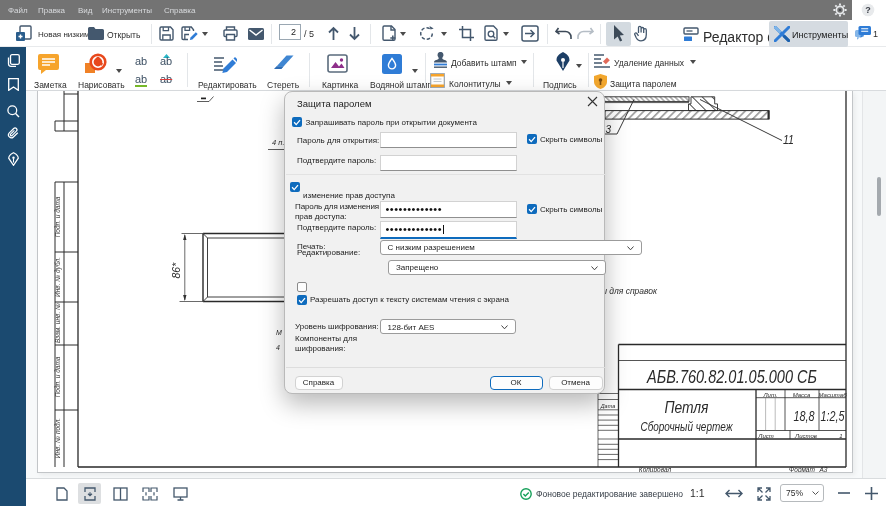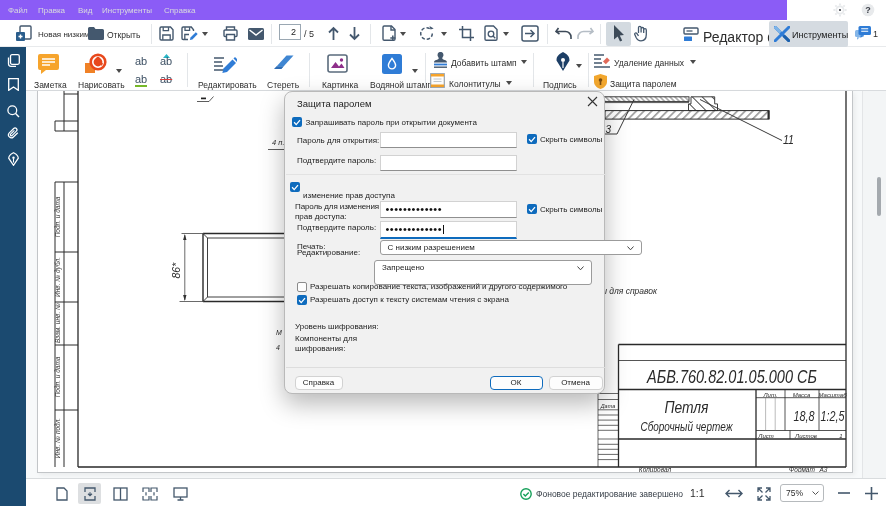--- a/index.html
+++ b/index.html
@@ -1,19 +1,19 @@
 <!DOCTYPE html>
 <html><head><meta charset="utf-8">
 <style>
 *{margin:0;padding:0;box-sizing:border-box}
 html,body{width:886px;height:506px;overflow:hidden}
 body{font-family:"Liberation Sans",sans-serif;}
 #app{position:relative;width:886px;height:506px;background:#fff;overflow:hidden}
 .a{position:absolute}
-.menubar{position:absolute;left:0;top:0;width:787px;height:20px;background:#8b5cf6}
+.menubar{position:absolute;left:0;top:0;width:852px;height:20px;background:#737373}
 .mi{position:absolute;top:5.5px;font-size:8px;color:#d9dbde;white-space:nowrap}
 .tb1{position:absolute;left:0;top:20px;width:886px;height:27px;background:#fff;border-bottom:1px solid #e8eaec}
 .tb2{position:absolute;left:0;top:47px;width:886px;height:44px;background:#fff;border-bottom:1px solid #d8dbde}
 .lb1{position:absolute;font-size:9px;color:#2d2d2d;white-space:nowrap}
 .lb2{position:absolute;font-size:8.5px;color:#2d2d2d;white-space:nowrap}
 .vsep{position:absolute;width:1px;background:#e3e6e9}
 .dar{position:absolute;width:0;height:0;border-left:3px solid transparent;border-right:3px solid transparent;border-top:4px solid #4a4a4a}
 .sidebar{position:absolute;left:0;top:47px;width:26px;height:459px;background:#1b4a70}
 .canvas{position:absolute;left:26px;top:91px;width:860px;height:387px;background:#f7f9fa}
 .page{position:absolute;left:11px;top:0;width:816px;height:382px;background:#fff;border:1px solid #c2c5c8;border-top:none;box-shadow:2px 2px 5px rgba(0,0,0,0.06)}
@@ -439,34 +439,39 @@
 <span class="dl" style="left:12px;top:130.5px">Подтвердите пароль:</span>
 <div class="inp" style="left:94.5px;top:129px;width:137px;height:17.5px;line-height:14px;padding-left:5px;letter-spacing:0.5px;font-size:11px;border-bottom:2px solid #0e6bbd">•••••••••••••<span style="display:inline-block;width:1px;height:9px;background:#111;vertical-align:-1px;margin-left:1px"></span></div>
 <span class="dl" style="left:12px;top:150px">Печать:</span>
 <div class="dd" style="left:94.5px;top:147.5px;width:262px;height:15px">
         <span class="ddt">С низким разрешением</span>
         <svg class="a" style="right:7px;top:5px" width="7" height="4.5" viewBox="0 0 7 4.5">
           <path d="M0.5 0.5L3.5 3.8 6.5 0.5" fill="none" stroke="#444" stroke-width="1"></path>
         </svg>
       </div>
 <span class="dl" style="left:12px;top:156px">Редактирование:</span>
-<div class="dd" style="left:89px;top:167.5px;width:218px;height:25px">
+<div class="dd" style="left:103px;top:167.5px;width:218px;height:15px">
         <span class="ddt">Запрещено</span>
         <svg class="a" style="right:7px;top:5px" width="7" height="4.5" viewBox="0 0 7 4.5">
           <path d="M0.5 0.5L3.5 3.8 6.5 0.5" fill="none" stroke="#444" stroke-width="1"></path>
         </svg>
       </div>
 <div class="cbu" style="left:11.5px;top:189.5px"></div>
-<span class="dl" style="left:25px;top:190px">Разрешать копирование текста, изображений и другого содержимого</span>
 <div class="cb" style="left:11.5px;top:202.5px">
         <svg width="10" height="10" viewBox="0 0 10 10">
           <path d="M2.1 5.3l2.1 2.3L8 3.1" fill="none" stroke="#fff" stroke-width="1.3"></path>
         </svg>
       </div>
 <span class="dl" style="left:25px;top:203px">Разрешать доступ к тексту системам чтения с экрана</span>
 <span class="dl" style="left:10px;top:229.5px">Уровень шифрования:</span>
+<div class="dd" style="left:94.5px;top:227px;width:136px;height:15px">
+        <span class="ddt">128-бит AES</span>
+        <svg class="a" style="right:7px;top:5px" width="7" height="4.5" viewBox="0 0 7 4.5">
+          <path d="M0.5 0.5L3.5 3.8 6.5 0.5" fill="none" stroke="#444" stroke-width="1"></path>
+        </svg>
+      </div>
 <span class="dl" style="left:10px;top:241.5px">Компоненты для</span>
 <span class="dl" style="left:10px;top:251.5px">шифрования:</span>
 <div class="dsep" style="top:275px;background:#ddd"></div>
 <div class="btn" style="left:9.5px;top:283.5px;width:48px;height:14px;line-height:12px">Справка</div>
 <div class="btn" style="left:204.5px;top:283.5px;width:53px;height:14px;line-height:12px;border:1px solid #0e6bbd">ОК</div>
 <div class="btn" style="left:263.5px;top:283.5px;width:54px;height:14px;line-height:12px">Отмена</div>
 </div>
 </div>
 </body></html>

